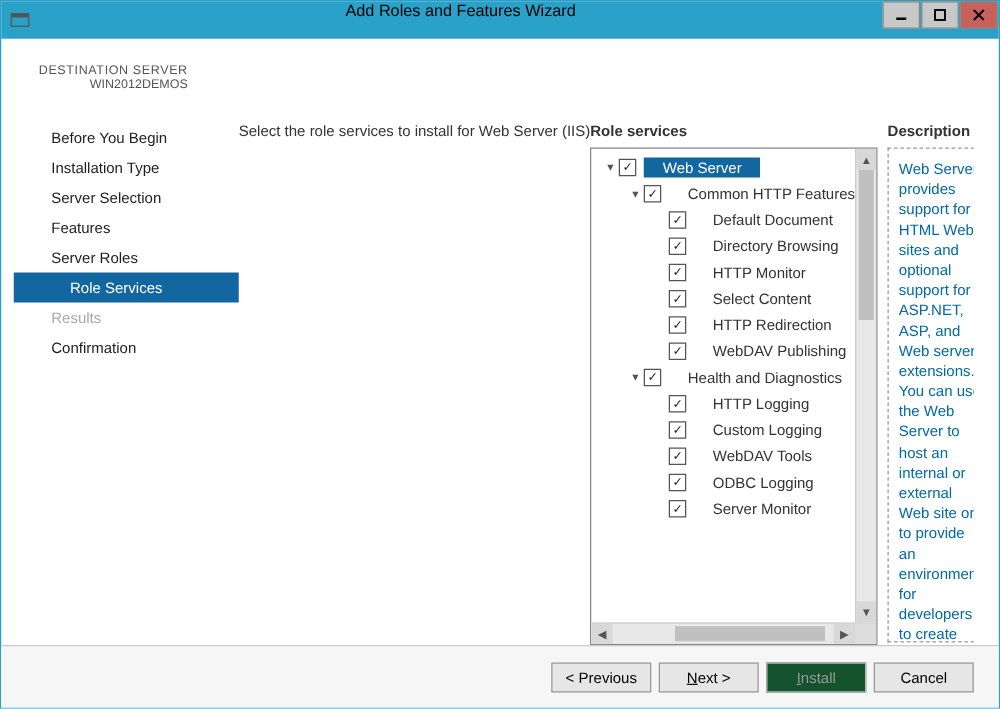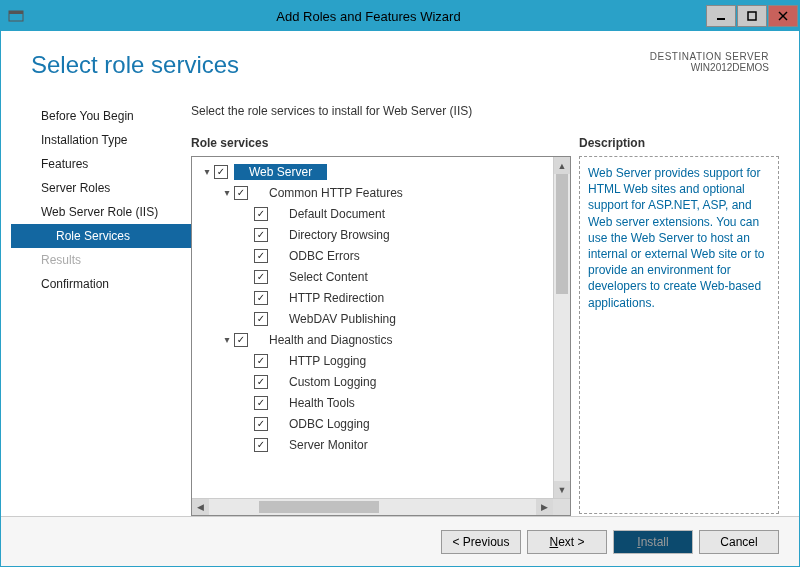--- a/index.html
+++ b/index.html
@@ -1,21 +1,21 @@
 <!DOCTYPE html>
 <html><head>
 <meta charset="utf-8">
 <style>
   * { box-sizing: border-box; margin: 0; padding: 0; font-family: "Segoe UI", Tahoma, sans-serif; }
   body { background: #fff; width: 800px; height: 567px; overflow: hidden; }
 
   .window { width: 800px; height: 567px; border: 1px solid #2aa1c8; background: #fff; display: flex; flex-direction: column; }
 
   
-  .titlebar { height: 30px; background: #2aa1c8; display: flex; align-items: center; color: #000; }
+  .titlebar { height: 30px; background: #2aa1c8; display: flex; color: #000; }
   .titlebar .icon { width: 30px; display:flex; align-items:center; justify-content:center; color:#555; }
   .titlebar .title { flex: 1; text-align: center; font-size: 13px; color: #000; }
   .titlebar .controls { display: flex; }
   .titlebar .ctl { width: 30px; height: 22px; margin-right:1px; background: #c8c8c8; border:1px solid #888; display:flex; align-items:center; justify-content:center; font-size:12px; cursor:pointer; }
   .titlebar .ctl.close { background:#c8615b; }
 
   
   .header { padding: 20px 30px 10px 30px; display:flex; justify-content:space-between; align-items:flex-start; }
   .header h1 { font-size: 24px; font-weight: 300; color: #1878b0; }
   .header .dest { text-align:right; font-size:10px; color:#555; }
@@ -25,21 +25,21 @@
   .body { flex:1; display:flex; padding: 0 20px 0 10px; overflow:hidden; }
 
   
   .nav { width: 180px; padding-top:15px; font-size:12px; color:#1e1e1e; }
   .nav-item { padding: 5px 10px 5px 30px; cursor:pointer; color:#1e1e1e; }
   .nav-item.child { padding-left: 45px; }
   .nav-item.selected { background:#1367a1; color:#fff; }
   .nav-item.disabled { color:#aaa; cursor:default; }
 
   
-  .content { flex:1; display:flex; flex-direction:column; padding-top:15px; font-size:12px; color:#333; }
+  .content { flex:1; display:flex; flex-direction:row; padding-top:15px; font-size:12px; color:#333; }
   .content .instruct { margin-bottom: 18px; }
   .content .cols { flex:1; display:flex; gap:8px; overflow:hidden; }
   .col-left { flex:1; display:flex; flex-direction:column; }
   .col-right { width: 200px; }
   .col-label { font-weight:bold; margin-bottom:6px; }
 
   
   .tree-wrap { flex:1; border:1px solid #888; position:relative; overflow:hidden; display:flex; flex-direction:column; }
   .tree { flex:1; overflow:hidden; padding:4px 2px; font-size:12px; }
   .tree-row { display:flex; align-items:center; height:21px; white-space:nowrap; }
@@ -55,21 +55,21 @@
   .hscroll .track { flex:1; position:relative; }
   .hscroll .thumb { position:absolute; left:50px; top:2px; bottom:2px; width:120px; background:#c0c0c0; }
   .hscroll .corner { width:17px; background:#ddd; }
 
   
   .desc { border:1px dashed #999; padding:8px; font-size:12px; height: 100%; line-height:1.35; color:#0369a1; }
 
   
   .footer { height: 50px; border-top:1px solid #ccc; display:flex; align-items:center; justify-content:flex-end; padding-right:20px; gap:6px; background:#f6f6f6; }
   .footer button { min-width:80px; height:24px; font-size:12px; background:#e6e6e6; border:1px solid #999; cursor:pointer; }
-  .footer button.disabled { color:#999; border-color:#bbb; background:#0c4a6e; cursor:default; }
+  .footer button.disabled { color:#999; border-color:#bbb; background:#14532d; cursor:default; }
   .footer button u { text-decoration: underline; }
 </style>
 </head>
 <body>
 
 <div class="window">
 
   <div class="titlebar">
     <div class="icon">
       <svg width="16" height="16" viewBox="0 0 16 16">
@@ -92,35 +92,34 @@
       <div class="ctl close">
           <svg width="10" height="10">
             <line x1="1" y1="1" x2="9" y2="9" stroke="#000" stroke-width="1.5"></line>
             <line x1="9" y1="1" x2="1" y2="9" stroke="#000" stroke-width="1.5"></line>
           </svg>
         </div>
     </div>
   </div>
 
   <div class="header">
-    <h1>Select role services</h1>
     <div class="dest">
       <div class="lbl">DESTINATION SERVER</div>
       <div>WIN2012DEMOS</div>
     </div>
   </div>
 
   <div class="body">
 
     <div class="nav" id="nav">
         <div class="nav-item">Before You Begin</div>
         <div class="nav-item">Installation Type</div>
+        <div class="nav-item">Server Selection</div>
         <div class="nav-item">Features</div>
         <div class="nav-item">Server Roles</div>
-        <div class="nav-item">Web Server Role (IIS)</div>
         <div class="nav-item child selected">Role Services</div>
         <div class="nav-item disabled">Results</div>
         <div class="nav-item">Confirmation</div>
       </div>
 
     <div class="content">
       <div class="instruct">Select the role services to install for Web Server (IIS)</div>
       <div class="cols">
         <div class="col-left">
           <div class="col-label">Role services</div>
@@ -142,21 +141,21 @@
                   <span class="lbl">Default Document</span>
                 </div>
                 <div class="tree-row" style="padding-left: 46px;">
                   <span class="arrow"></span>
                   <span class="cb">✓</span>
                   <span class="lbl">Directory Browsing</span>
                 </div>
                 <div class="tree-row" style="padding-left: 46px;">
                   <span class="arrow"></span>
                   <span class="cb">✓</span>
-                  <span class="lbl">ODBC Errors</span>
+                  <span class="lbl">HTTP Monitor</span>
                 </div>
                 <div class="tree-row" style="padding-left: 46px;">
                   <span class="arrow"></span>
                   <span class="cb">✓</span>
                   <span class="lbl">Select Content</span>
                 </div>
                 <div class="tree-row" style="padding-left: 46px;">
                   <span class="arrow"></span>
                   <span class="cb">✓</span>
                   <span class="lbl">HTTP Redirection</span>
@@ -177,21 +176,21 @@
                   <span class="lbl">HTTP Logging</span>
                 </div>
                 <div class="tree-row" style="padding-left: 46px;">
                   <span class="arrow"></span>
                   <span class="cb">✓</span>
                   <span class="lbl">Custom Logging</span>
                 </div>
                 <div class="tree-row" style="padding-left: 46px;">
                   <span class="arrow"></span>
                   <span class="cb">✓</span>
-                  <span class="lbl">Health Tools</span>
+                  <span class="lbl">WebDAV Tools</span>
                 </div>
                 <div class="tree-row" style="padding-left: 46px;">
                   <span class="arrow"></span>
                   <span class="cb">✓</span>
                   <span class="lbl">ODBC Logging</span>
                 </div>
                 <div class="tree-row" style="padding-left: 46px;">
                   <span class="arrow"></span>
                   <span class="cb">✓</span>
                   <span class="lbl">Server Monitor</span>

